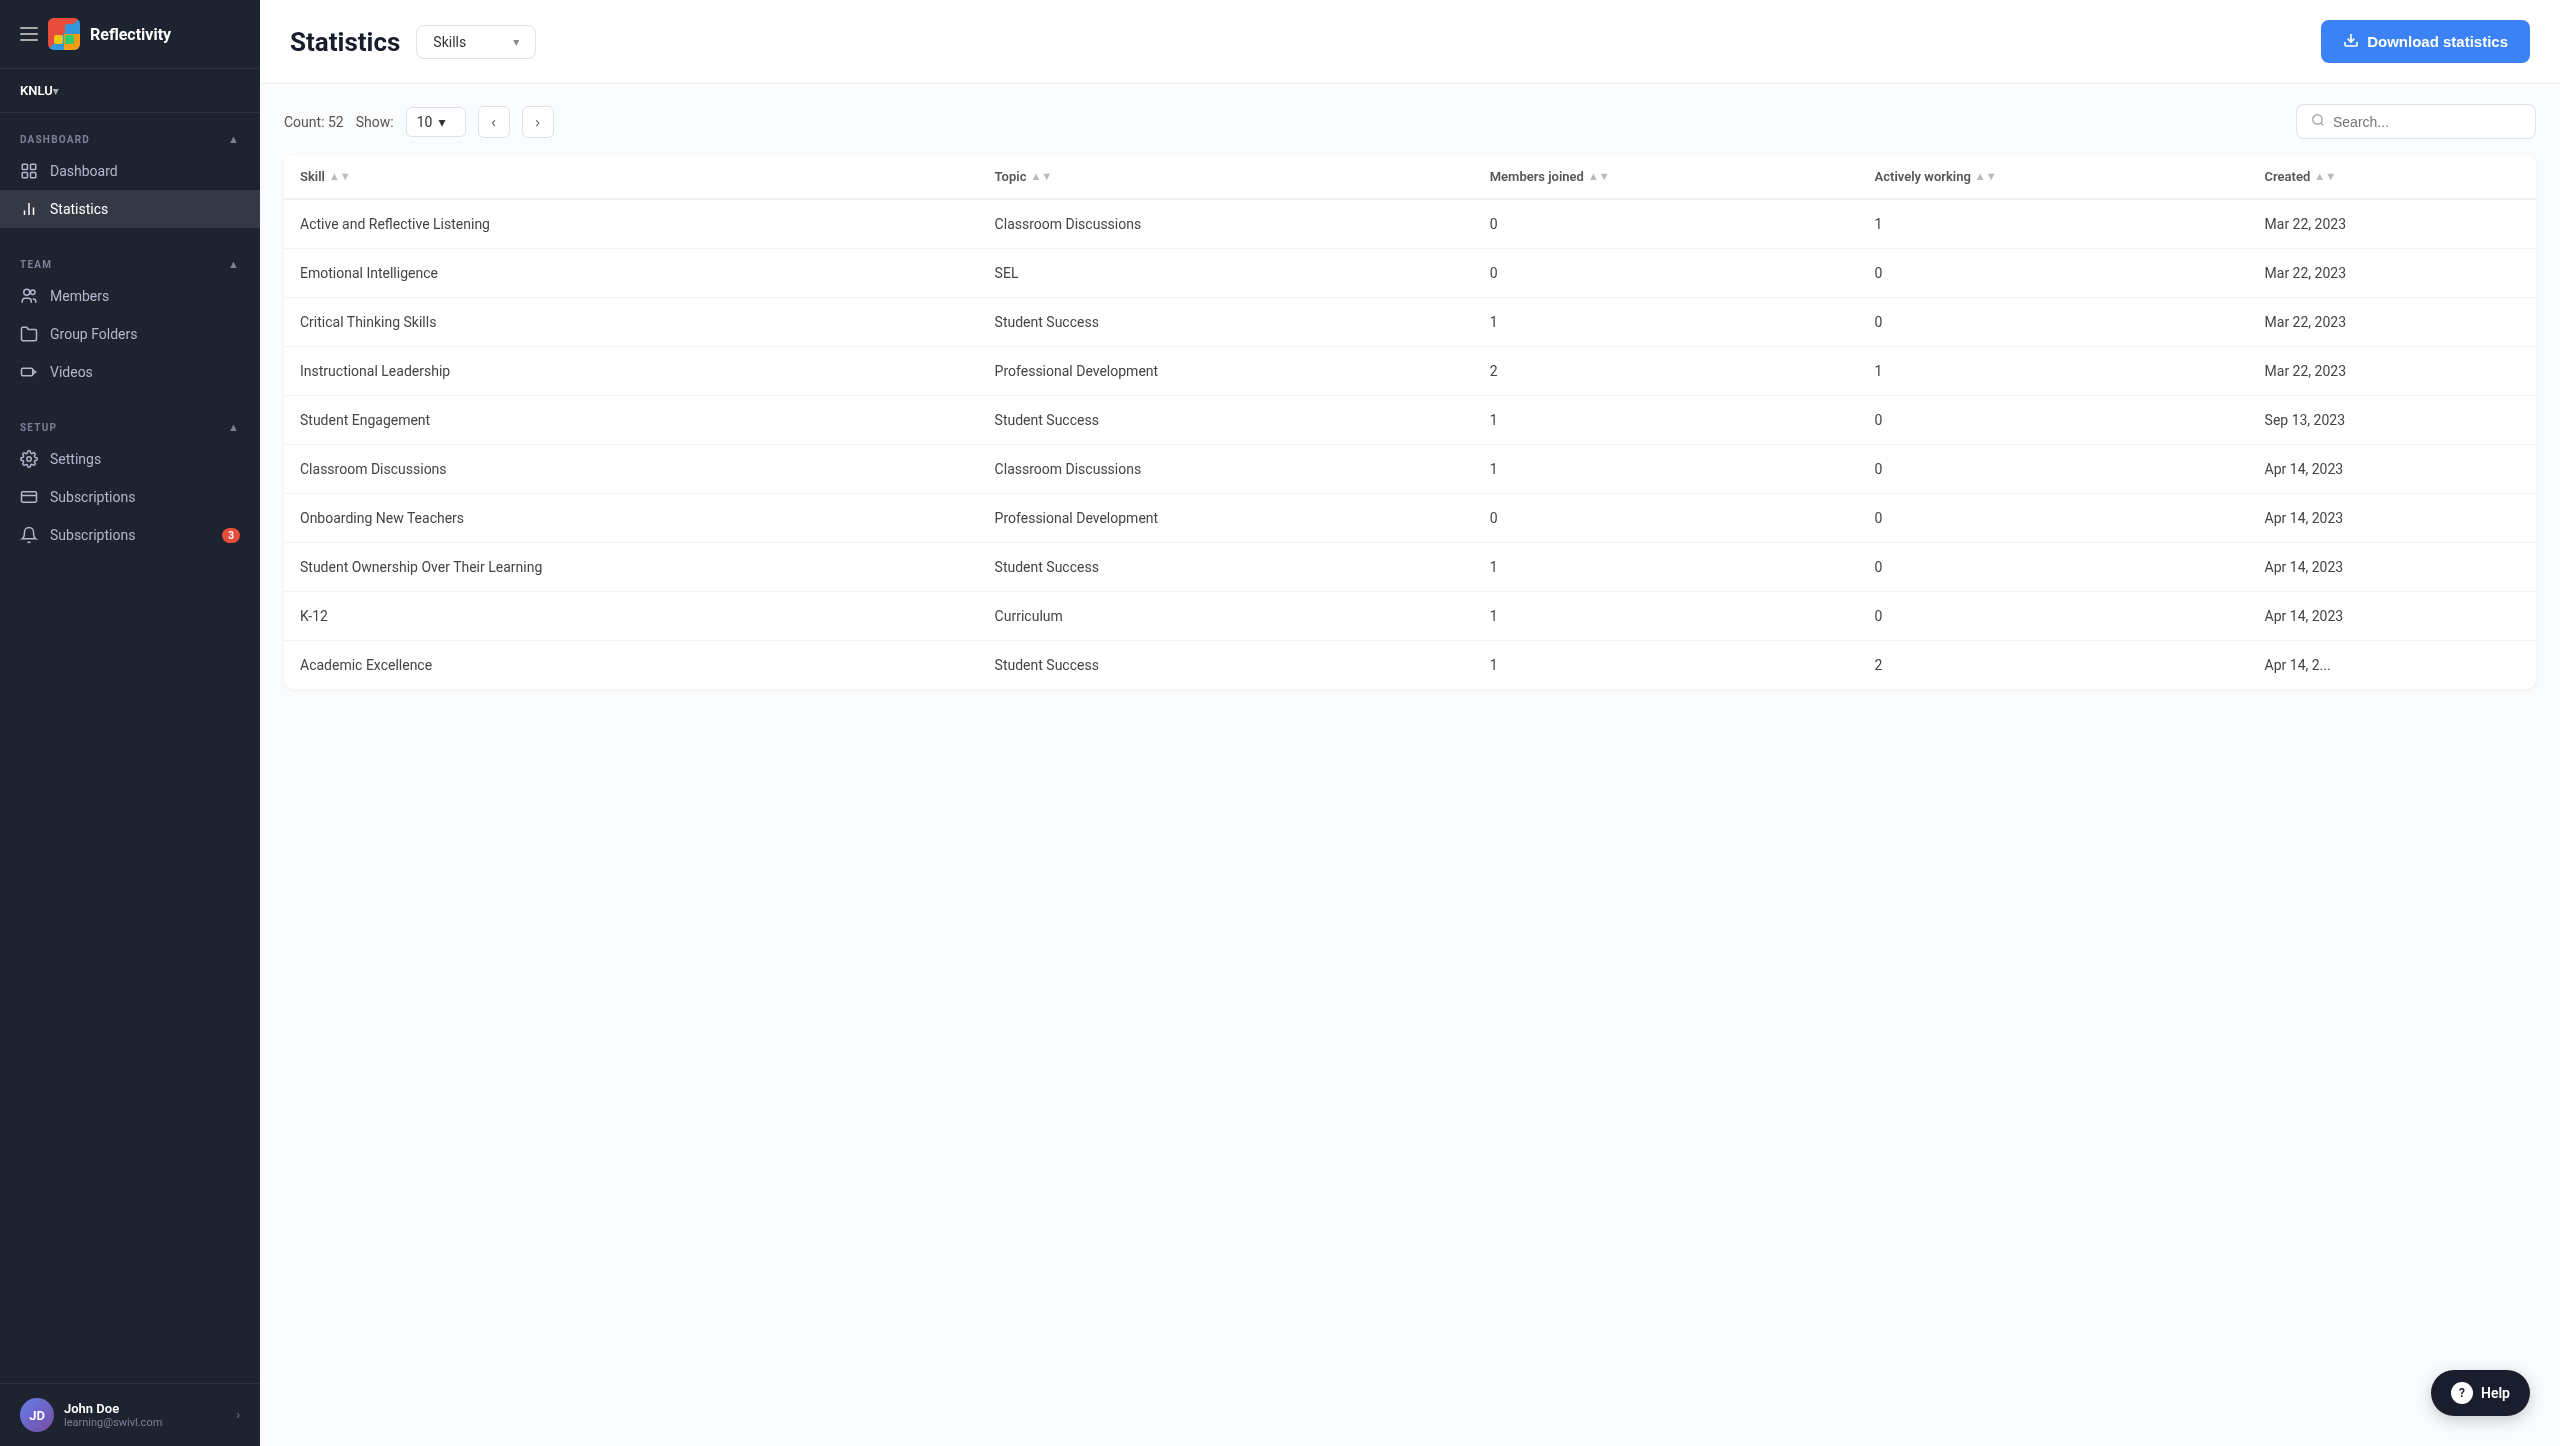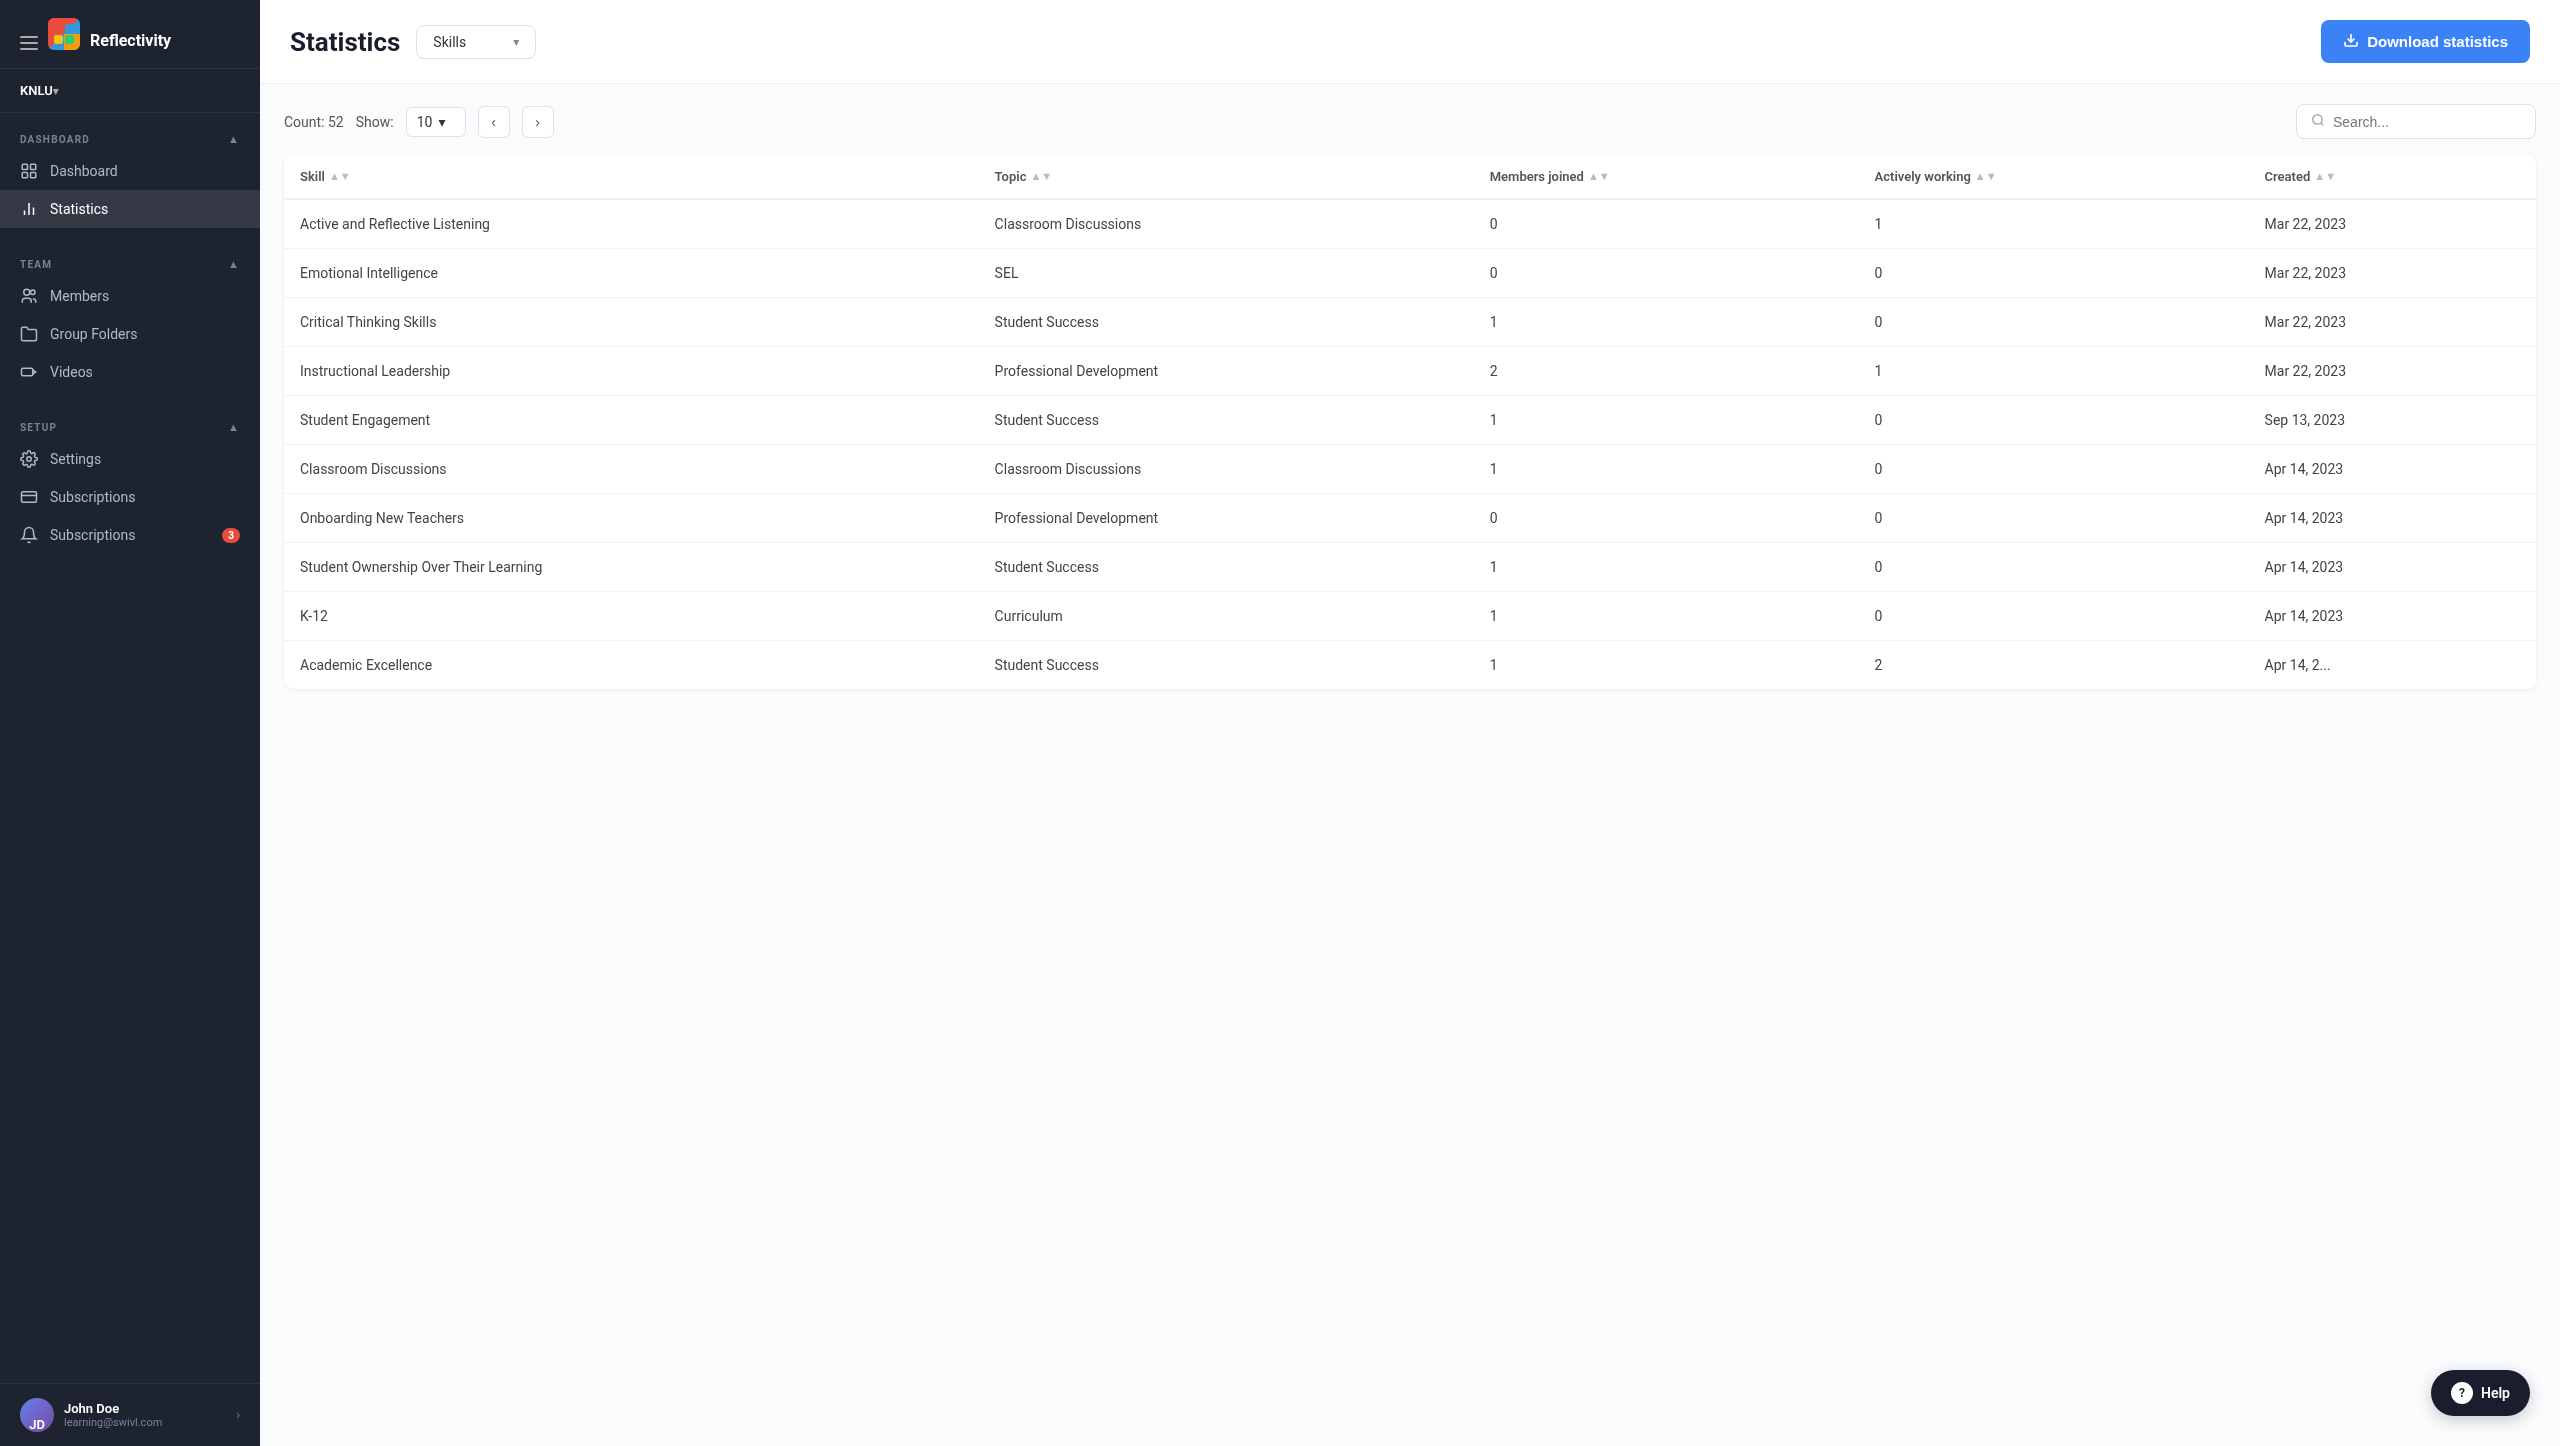--- a/index.html
+++ b/index.html
@@ -11,21 +11,21 @@
       min-width: 260px;
       background: #1e2330;
       color: #fff;
       display: flex;
       flex-direction: column;
       height: 100vh;
       overflow-y: auto;
     }
     .sidebar-header {
       display: flex;
-      align-items: flex-end;
+      align-items: center;
       padding: 18px 20px;
       gap: 10px;
       border-bottom: 1px solid rgba(255,255,255,0.07);
     }
     .hamburger-icon { cursor: pointer; display: flex; flex-direction: column; gap: 4px; }
     .hamburger-icon span { display: block; width: 18px; height: 2px; background: #aaa; border-radius: 2px; }
     .logo-icon {
       width: 32px; height: 32px;
       background: linear-gradient(135deg, #e74c3c 0%, #e74c3c 50%, #3498db 50%, #3498db 100%);
       border-radius: 6px;
@@ -93,21 +93,21 @@
     .sidebar-footer {
       margin-top: auto;
       padding: 14px 20px;
       border-top: 1px solid rgba(255,255,255,0.07);
       display: flex; align-items: center; gap: 10px;
       cursor: pointer;
     }
     .avatar {
       width: 34px; height: 34px; border-radius: 50%;
       background: linear-gradient(135deg, #667eea, #764ba2);
-      display: flex; align-items: flex-end; justify-content: center;
+      display: flex; align-items: center; justify-content: center;
       font-size: 13px; font-weight: 600; color: #fff;
       overflow: hidden;
     }
     .user-info { flex: 1; }
     .user-name { font-size: 13px; font-weight: 600; color: #fff; }
     .user-email { font-size: 11px; color: #7a8197; }
     .chevron-right-icon { color: #7a8197; font-size: 12px; }
 
     
     .main {

